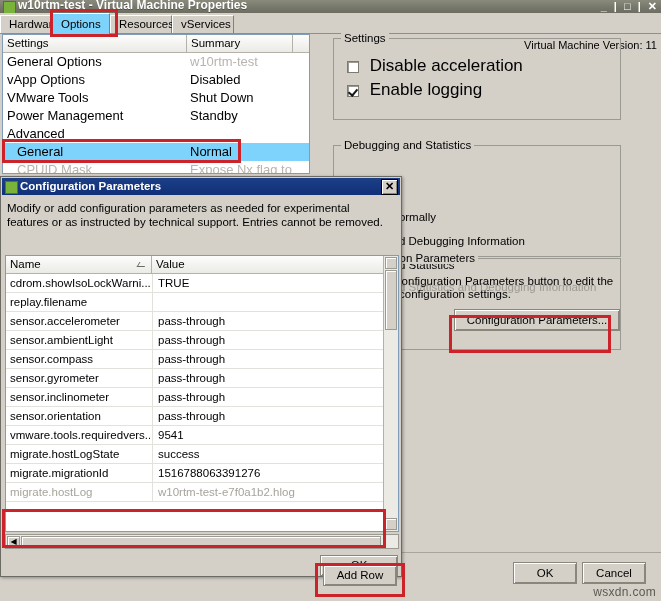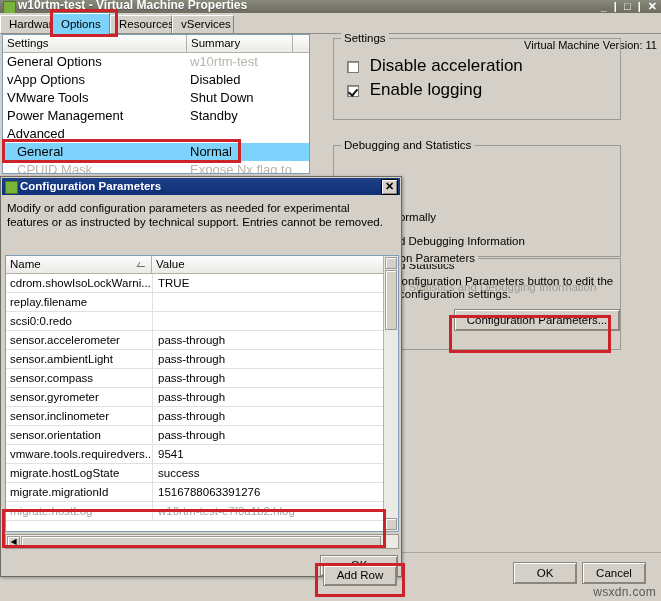--- a/index.html
+++ b/index.html
@@ -526,25 +526,20 @@
         <span class="c-name">cdrom.showIsoLockWarni...</span>
         <span class="c-val">TRUE</span>
         </div>
       <div class="g-row">
           <span class="vsep"></span>
         <span class="c-name">replay.filename</span>
         <span class="c-val"></span>
         </div>
       <div class="g-row">
           <span class="vsep"></span>
-        <span class="c-name">scsi0:0.redo</span>
-        <span class="c-val"></span>
-        </div>
-      <div class="g-row">
-          <span class="vsep"></span>
         <span class="c-name">sensor.accelerometer</span>
         <span class="c-val">pass-through</span>
         </div>
       <div class="g-row">
           <span class="vsep"></span>
         <span class="c-name">sensor.ambientLight</span>
         <span class="c-val">pass-through</span>
         </div>
       <div class="g-row">
           <span class="vsep"></span>

